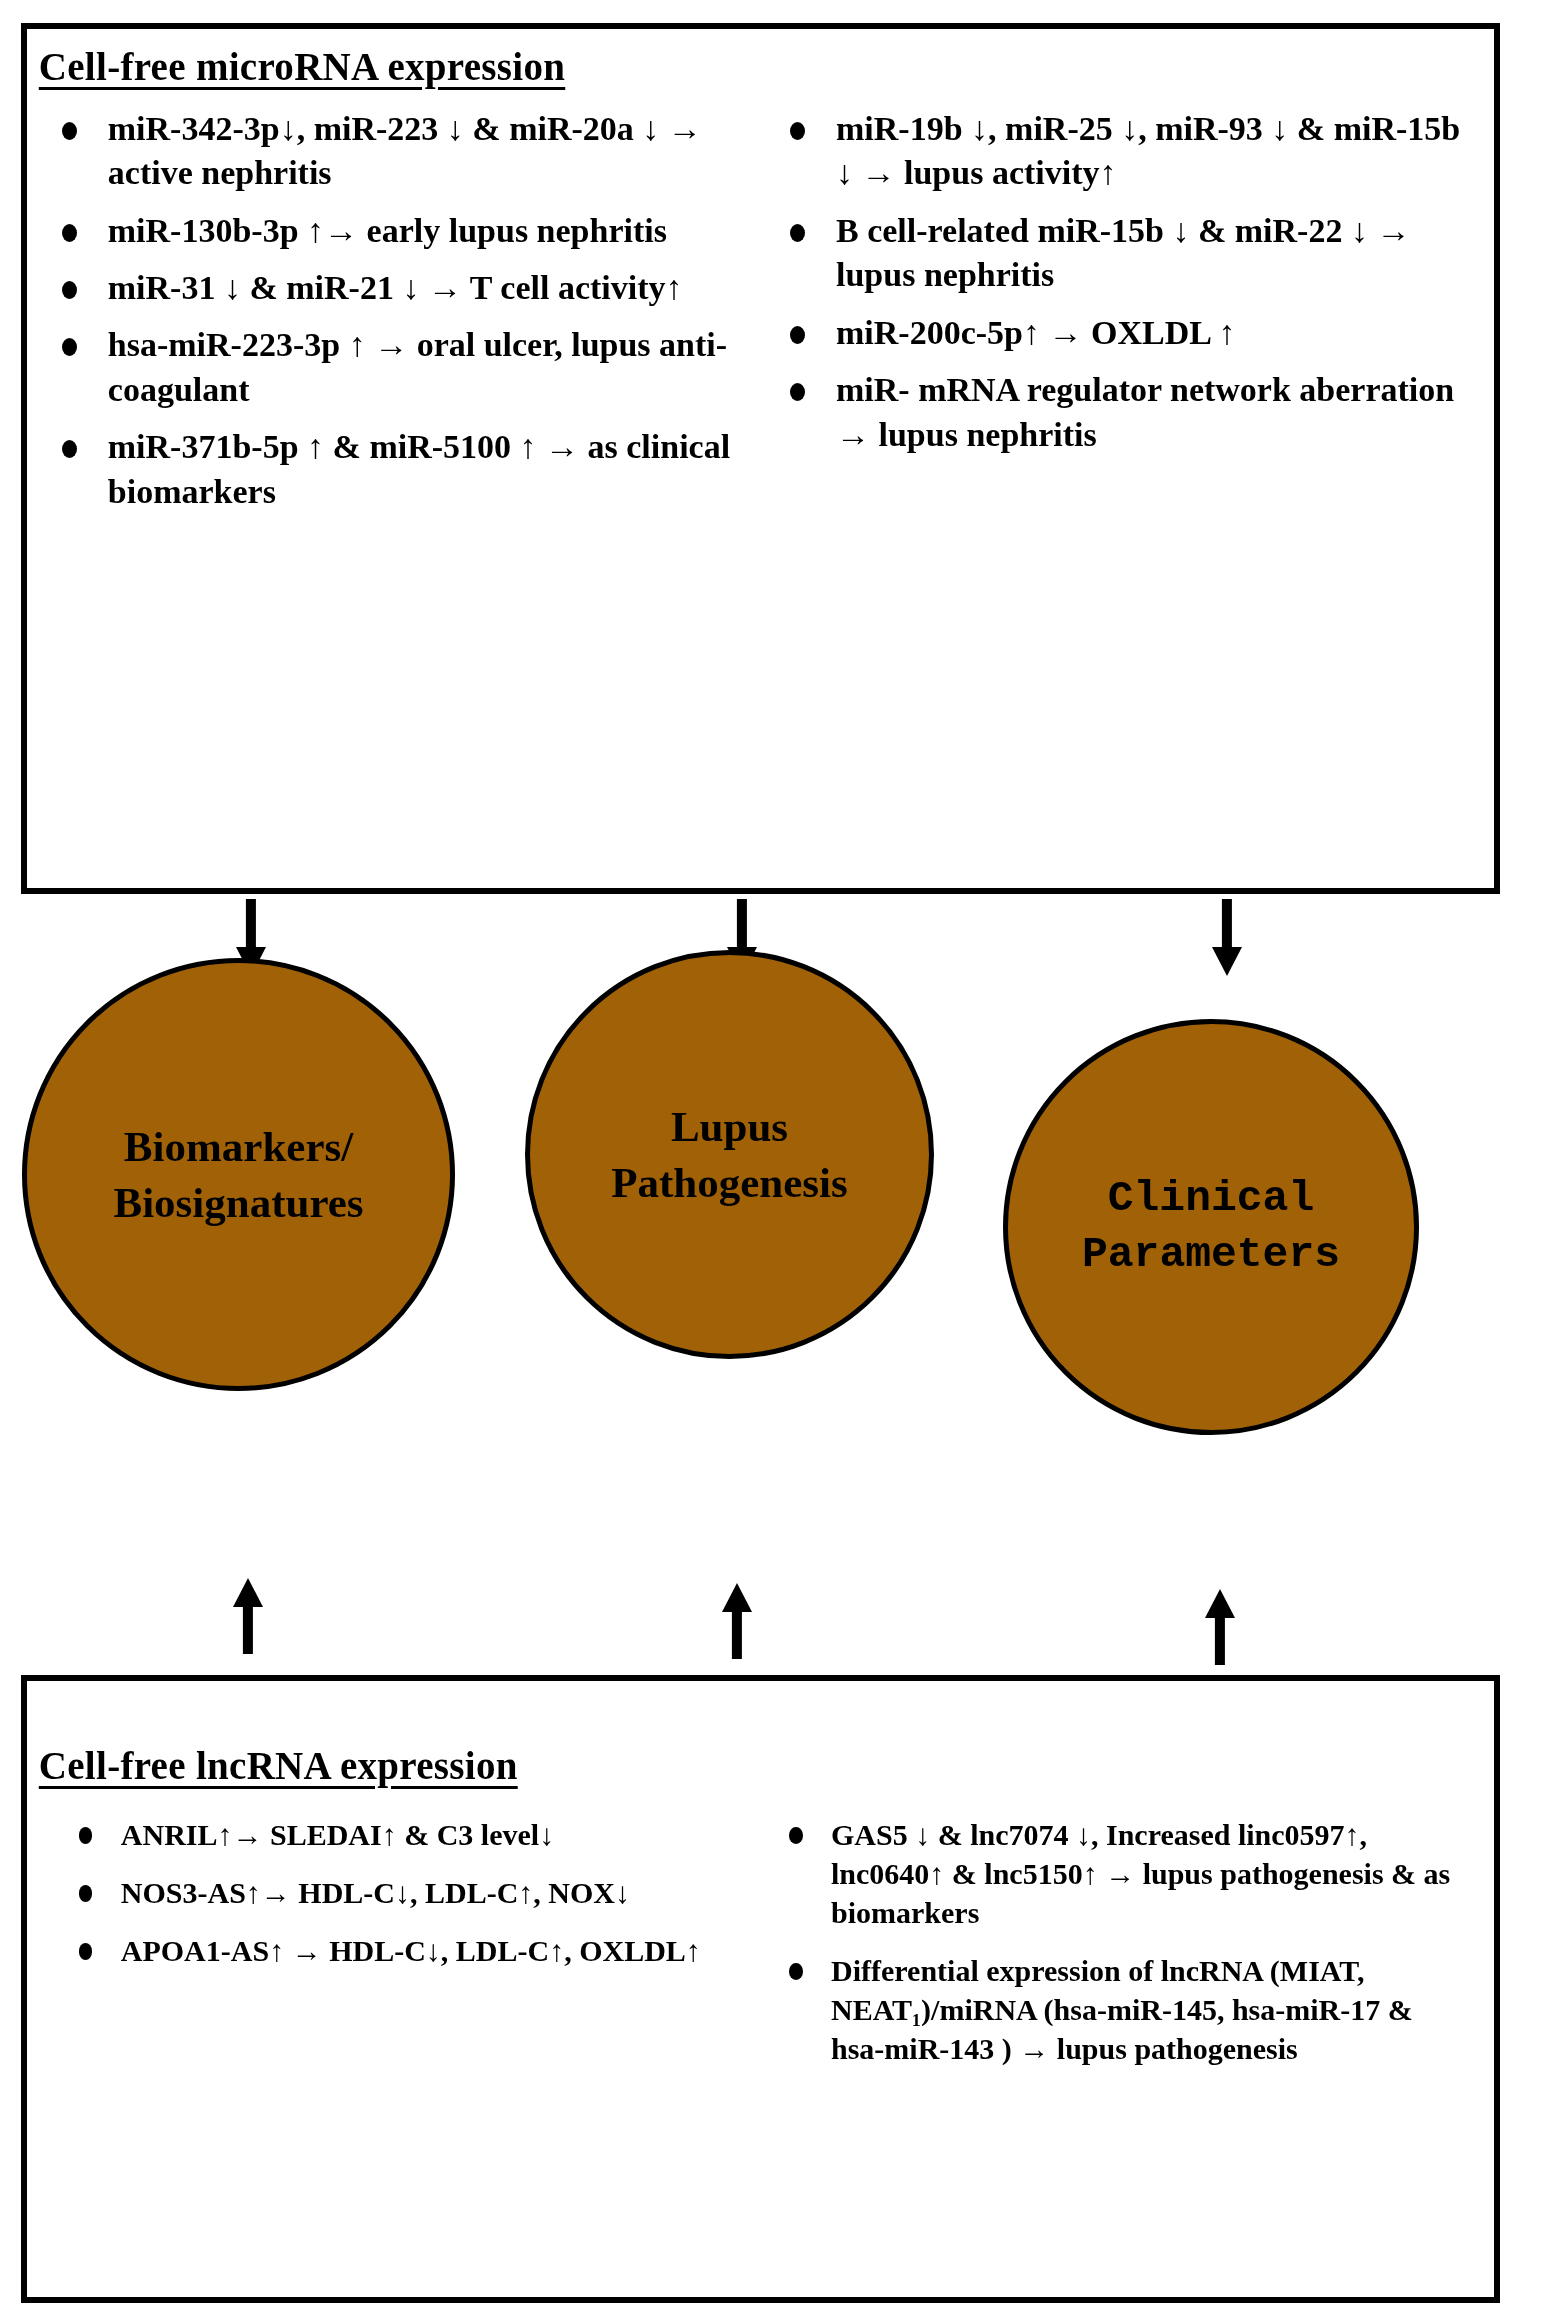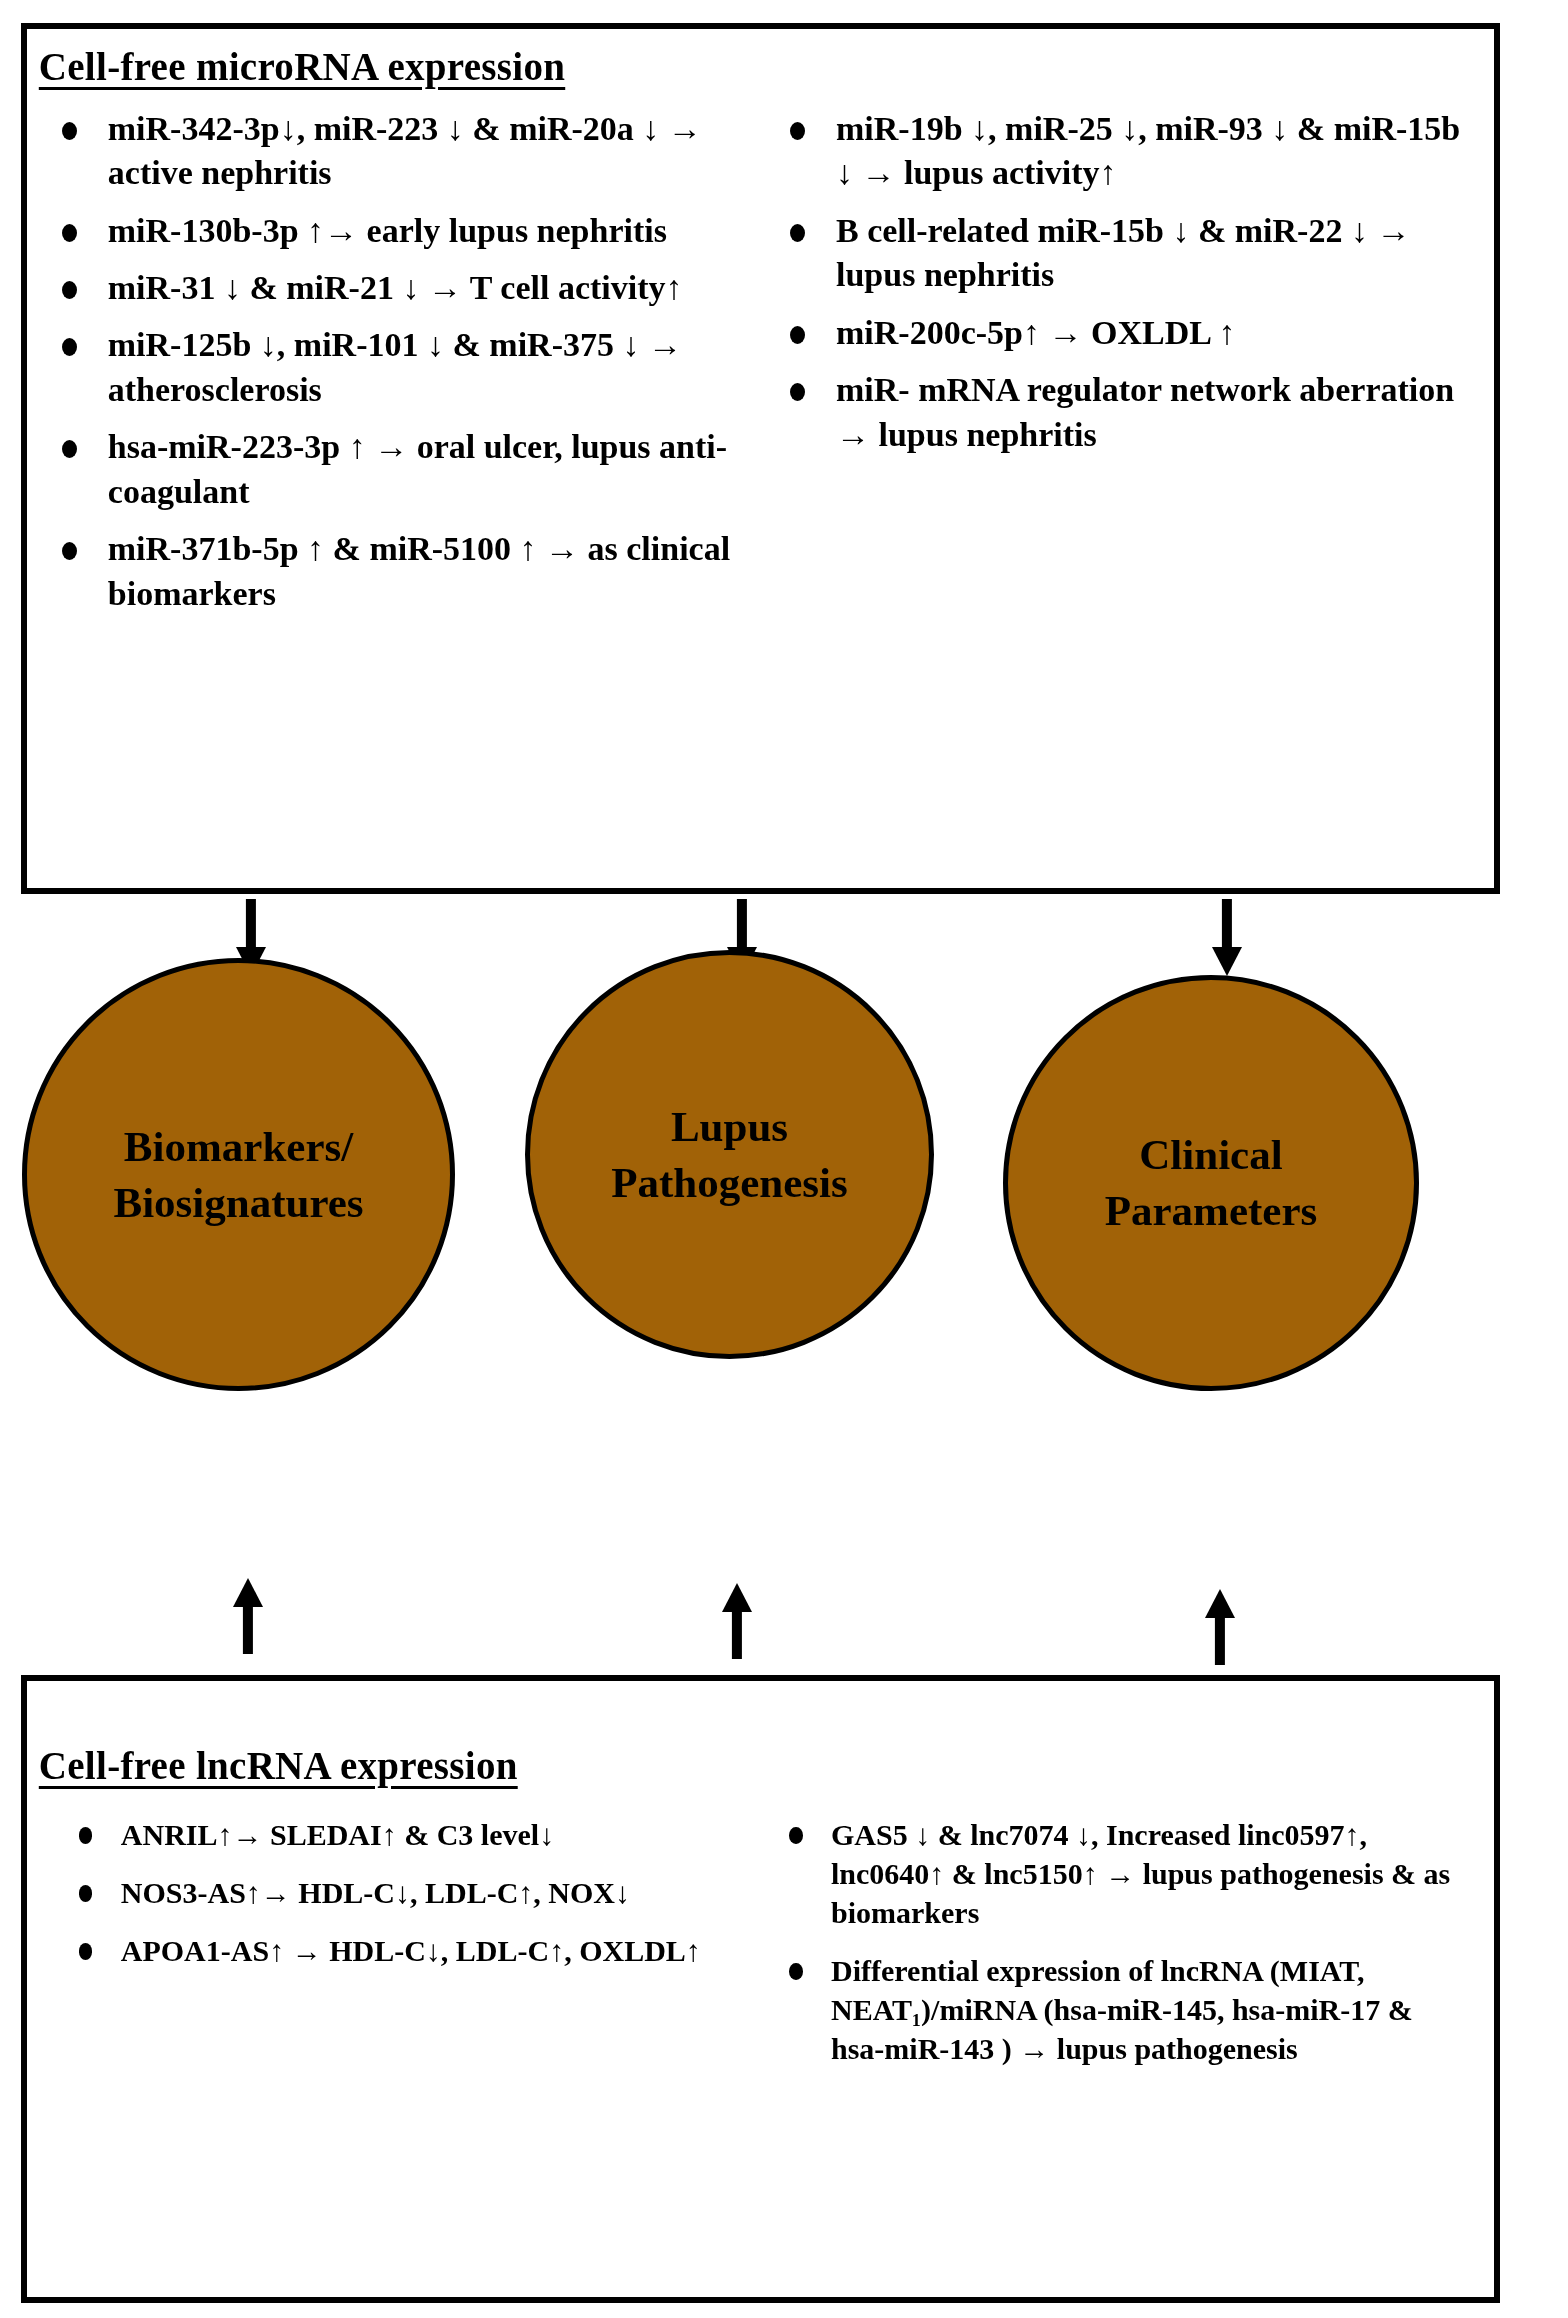--- a/index.html
+++ b/index.html
@@ -120,21 +120,21 @@
   .circle .circle-label {
     font-weight: bold;
     font-size: 42px;
     line-height: 1.30;
     white-space: pre-line;
     padding: 0 6.8px;
   }
 
   #circle-biomarkers  { left: 22px;   top: 958px; width: 433px; height: 433px; }
   #circle-pathogenesis{ left: 525px;  top: 950px; width: 409px; height: 409px; align-items: center; }
-  #circle-clinical    { left: 1003px; top: 975px; width: 416px; height: 416px; }
+  #circle-clinical    { left: 1003px; top: 1019px; width: 416px; height: 416px; font-family: Liberation Mono, monospace; }
 
   #circle-biomarkers .circle-label   { font-size: 43px; }
   #circle-pathogenesis .circle-label { font-size: 43px; }
   #circle-clinical .circle-label     { font-size: 43px; }
 
   
   .arrow {
     position: absolute;
     width: 31px;
   }
@@ -184,24 +184,20 @@
         <li>
           <span class="dot"></span>
           <span class="txt">miR-130b-3p ↑→ early lupus nephritis</span>
         </li>
         <li>
           <span class="dot"></span>
           <span class="txt">miR-31 ↓ &amp; miR-21 ↓ → T cell activity↑</span>
         </li>
         <li>
           <span class="dot"></span>
-          <span class="txt">miR-125b ↓, miR-101 ↓ &amp; miR-375 ↓ → atherosclerosis</span>
-        </li>
-        <li>
-          <span class="dot"></span>
           <span class="txt">hsa-miR-223-3p ↑ → oral ulcer, lupus anti-coagulant</span>
         </li>
         <li>
           <span class="dot"></span>
           <span class="txt">miR-371b-5p ↑ &amp; miR-5100 ↑ → as clinical biomarkers</span>
         </li>
       </ul>
     </div>
 
     <div class="col col-right">

